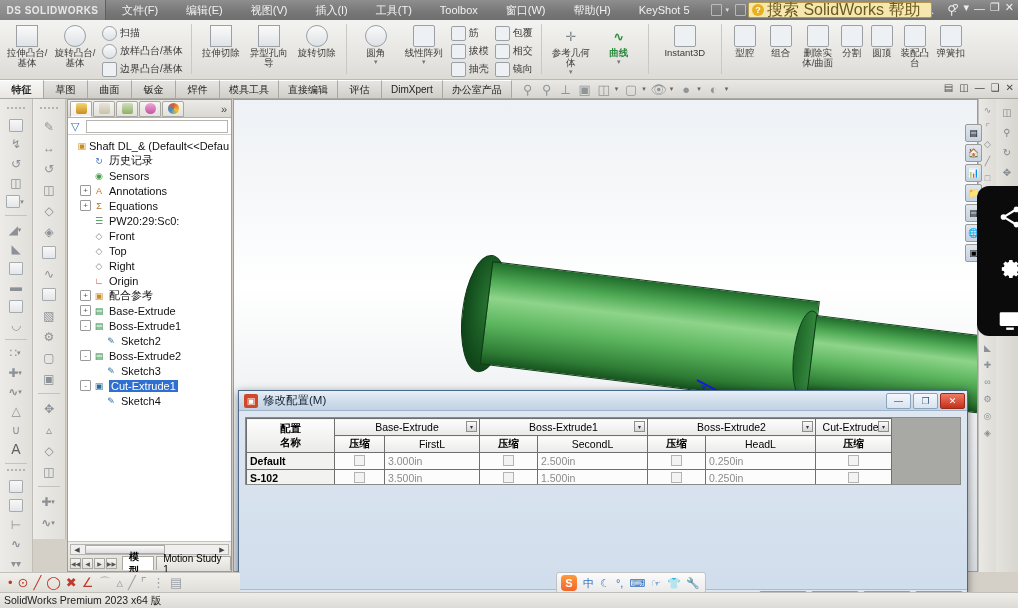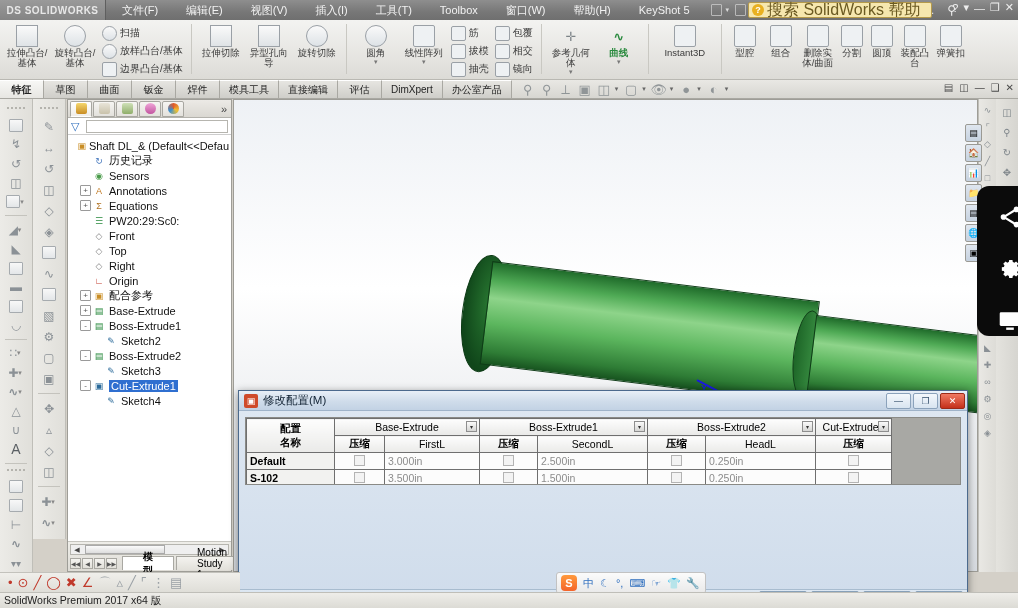--- a/index.html
+++ b/index.html
@@ -125,21 +125,21 @@
   .trow .exp{width:11px;height:11px;margin-right:1px;font-size:8px;display:flex;align-items:center;justify-content:center;color:#555;}
   .trow .exp.box{border:1px solid #9a9a9a;background:#fff;border-radius:1px;}
   .trow .ico{width:14px;height:13px;margin-right:3px;display:flex;align-items:center;justify-content:center;font-size:9px;}
   .trow.sel .nm{background:#2f6fd0;color:#fff;padding:0 2px;}
   .ind1{padding-left:10px;} .ind2{padding-left:22px;}
   .treebottom{height:30px;border-top:1px solid #c6c5bf;background:linear-gradient(#efeee9,#dedcd6);position:relative;}
   .hscroll{position:absolute;left:2px;right:2px;top:2px;height:11px;background:#efefef;border:1px solid #b6b5af;}
   .hthumb{position:absolute;left:14px;top:0;width:80px;height:9px;background:linear-gradient(#fbfbfb,#ddd);border:1px solid #aaa;}
   .harrow{position:absolute;top:0;width:12px;height:9px;font-size:7px;display:flex;align-items:center;justify-content:center;color:#444;}
   .btabs{position:absolute;left:2px;bottom:1px;display:flex;align-items:center;gap:2px;}
-  .btab{height:14px;padding:0 20px;font-size:10px;display:flex;align-items:center;
+  .btab{height:14px;padding:0 6px;font-size:10px;display:flex;align-items:center;
         background:linear-gradient(#f4f3ef,#e2e0da);border:1px solid #a9a8a2;border-bottom:none;}
   .btab.sel{background:#fff;font-weight:bold;}
   .navbtns{display:flex;gap:1px;margin-right:3px;}
   .navbtns i{width:11px;height:11px;border:1px solid #a9a8a2;background:linear-gradient(#f5f4f0,#e2e0da);
              display:flex;align-items:center;justify-content:center;font-size:6px;color:#555;font-style:normal;}
 
   
   .graphics{
     position:absolute;left:233px;top:99px;width:745px;height:473px;
     background:linear-gradient(#eef1f5 0%,#ffffff 40%,#d8dce1 100%);
@@ -1023,15 +1023,15 @@
     <span class="ii">中</span>
     <span class="ii">☾</span>
     <span class="ii">°,</span>
     <span class="ii">⌨</span>
     <span class="ii">☞</span>
     <span class="ii">👕</span>
     <span class="ii">🔧</span>
   </div>
 
   <div class="statusbar">
-    <span>SolidWorks Premium 2017 x64 版</span>
+    <span>SolidWorks Premium 2023 x64 版</span>
   </div>
 </div>
 
 </body></html>

